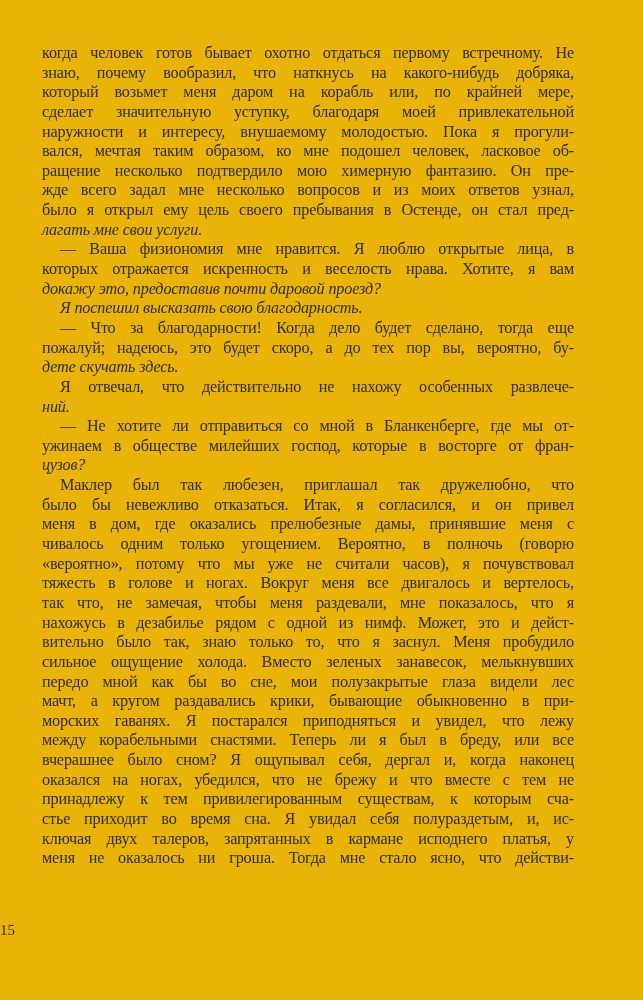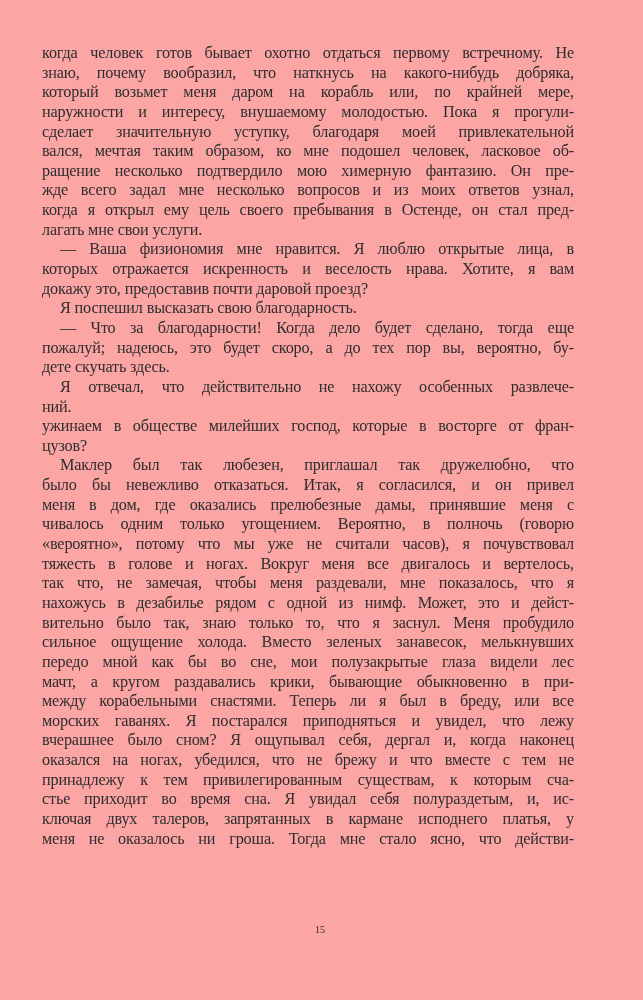--- a/index.html
+++ b/index.html
@@ -14,93 +14,93 @@
     overflow: hidden;
     font-family: "Liberation Serif", "DejaVu Serif", serif;
     color: #2e2e2e;
   }
   .page {
     position: absolute;
     left: 0;
     top: 0;
     width: 643px;
     height: 1000px;
-    background: #fca5a5;
+    background: #eab308;
   }
   .text-block {
     position: absolute;
     left: 42px;
     top: 44px;
     width: 532px;
   }
   .line {
     height: 19.65px;
     line-height: 19.65px;
     font-size: 16.2px;
     white-space: nowrap;
     text-align: justify;
     text-align-last: justify;
     letter-spacing: -0.15px;
     overflow: visible;
   }
   .line.last {
     text-align: left;
     text-align-last: left;
+    font-style: italic;
   }
   .line.indent {
     text-indent: 18px;
   }
   .line span {
     display: block;
     white-space: normal;
     text-align: inherit;
     text-align-last: inherit;
   }
   .page-number {
     position: absolute;
-    left: 16px;
+    left: 0;
     width: 608px;
     top: 921px;
-    text-align: center;
-    font-size: 10px;
+    font-size: 15px;
     line-height: 18px;
     color: #2e2e2e;
   }
 </style>
 </head>
 <body>
 
 <div class="page">
   <div class="text-block" id="text-block">
       <div class="line">
         <span>когда человек готов бывает охотно отдаться первому встречному. Не</span>
       </div>
       <div class="line">
         <span>знаю, почему вообразил, что наткнусь на какого-нибудь добряка,</span>
       </div>
       <div class="line">
         <span>который возьмет меня даром на корабль или, по крайней мере,</span>
       </div>
       <div class="line">
+        <span>сделает значительную уступку, благодаря моей привлекательной</span>
+      </div>
+      <div class="line">
         <span>наружности и интересу, внушаемому молодостью. Пока я прогули-</span>
       </div>
       <div class="line">
-        <span>сделает значительную уступку, благодаря моей привлекательной</span>
-      </div>
-      <div class="line">
         <span>вался, мечтая таким образом, ко мне подошел человек, ласковое об-</span>
       </div>
       <div class="line">
         <span>ращение несколько подтвердило мою химерную фантазию. Он пре-</span>
       </div>
       <div class="line">
         <span>жде всего задал мне несколько вопросов и из моих ответов узнал,</span>
       </div>
       <div class="line">
-        <span>когда я открыл ему цель своего пребывания в Остенде, он стал пред-</span>
+        <span>было я открыл ему цель своего пребывания в Остенде, он стал пред-</span>
       </div>
       <div class="line last">
         <span>лагать мне свои услуги.</span>
       </div>
       <div class="line indent">
         <span>— Ваша физиономия мне нравится. Я люблю открытые лица, в</span>
       </div>
       <div class="line">
         <span>которых отражается искренность и веселость нрава. Хотите, я вам</span>
       </div>
@@ -118,20 +118,23 @@
       </div>
       <div class="line last">
         <span>дете скучать здесь.</span>
       </div>
       <div class="line indent">
         <span>Я отвечал, что действительно не нахожу особенных развлече-</span>
       </div>
       <div class="line last">
         <span>ний.</span>
       </div>
+      <div class="line indent">
+        <span>— Не хотите ли отправиться со мной в Бланкенберге, где мы от-</span>
+      </div>
       <div class="line">
         <span>ужинаем в обществе милейших господ, которые в восторге от фран-</span>
       </div>
       <div class="line last">
         <span>цузов?</span>
       </div>
       <div class="line indent">
         <span>Маклер был так любезен, приглашал так дружелюбно, что</span>
       </div>
       <div class="line">
@@ -161,24 +164,24 @@
       <div class="line">
         <span>сильное ощущение холода. Вместо зеленых занавесок, мелькнувших</span>
       </div>
       <div class="line">
         <span>передо мной как бы во сне, мои полузакрытые глаза видели лес</span>
       </div>
       <div class="line">
         <span>мачт, а кругом раздавались крики, бывающие обыкновенно в при-</span>
       </div>
       <div class="line">
+        <span>морских гаванях. Я постарался приподняться и увидел, что лежу</span>
+      </div>
+      <div class="line">
         <span>между корабельными снастями. Теперь ли я был в бреду, или все</span>
-      </div>
-      <div class="line">
-        <span>морских гаванях. Я постарался приподняться и увидел, что лежу</span>
       </div>
       <div class="line">
         <span>вчерашнее было сном? Я ощупывал себя, дергал и, когда наконец</span>
       </div>
       <div class="line">
         <span>оказался на ногах, убедился, что не брежу и что вместе с тем не</span>
       </div>
       <div class="line">
         <span>принадлежу к тем привилегированным существам, к которым сча-</span>
       </div>

